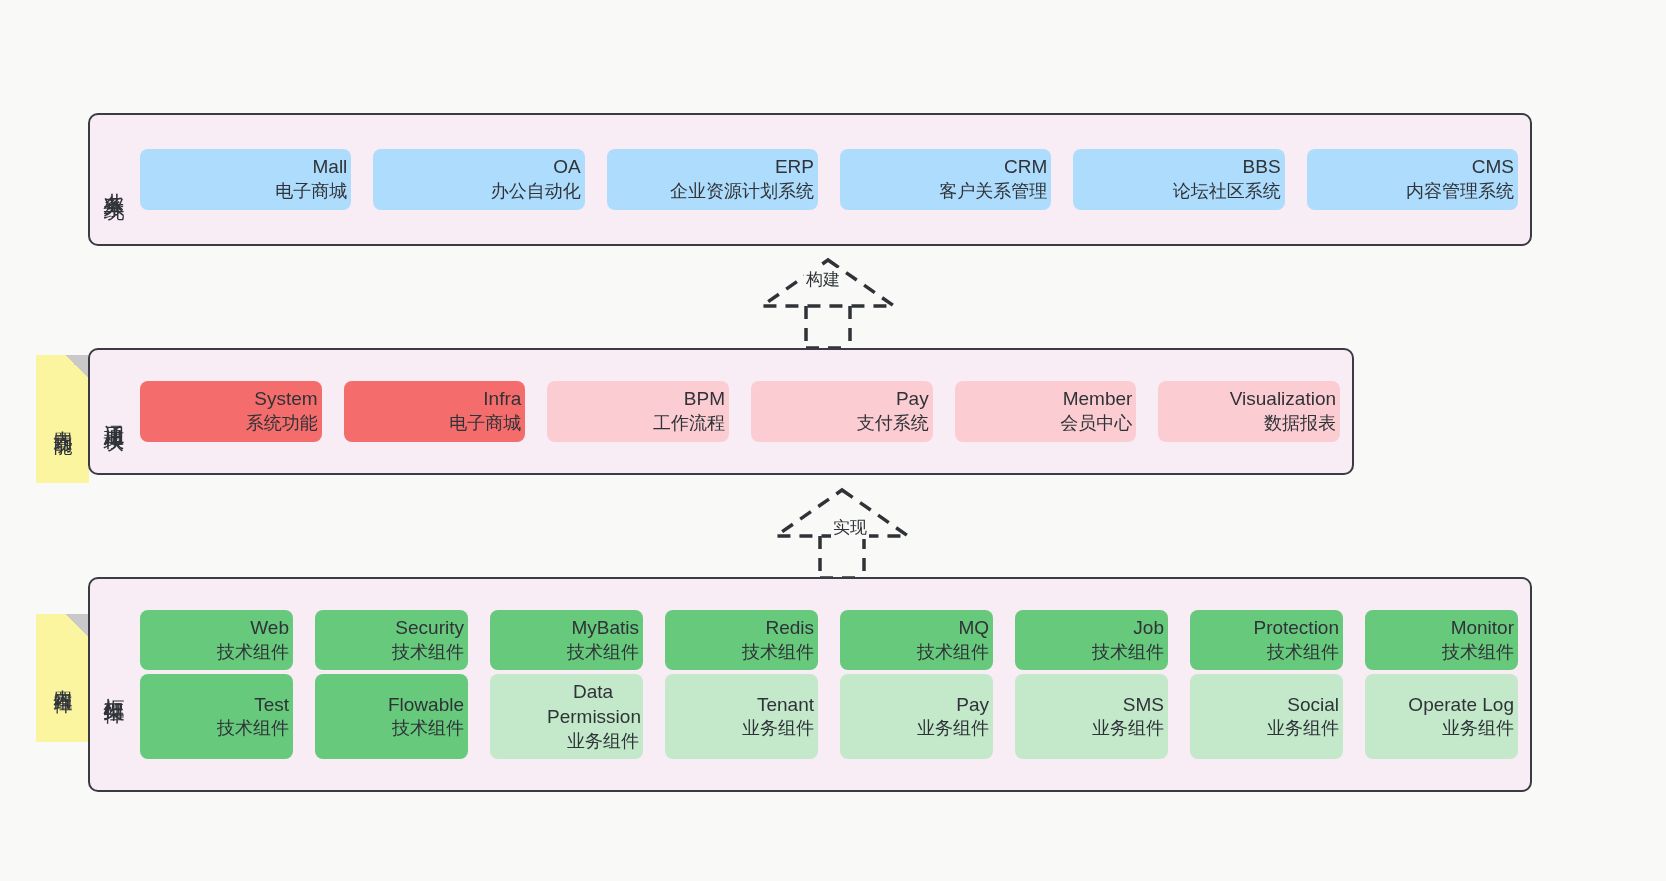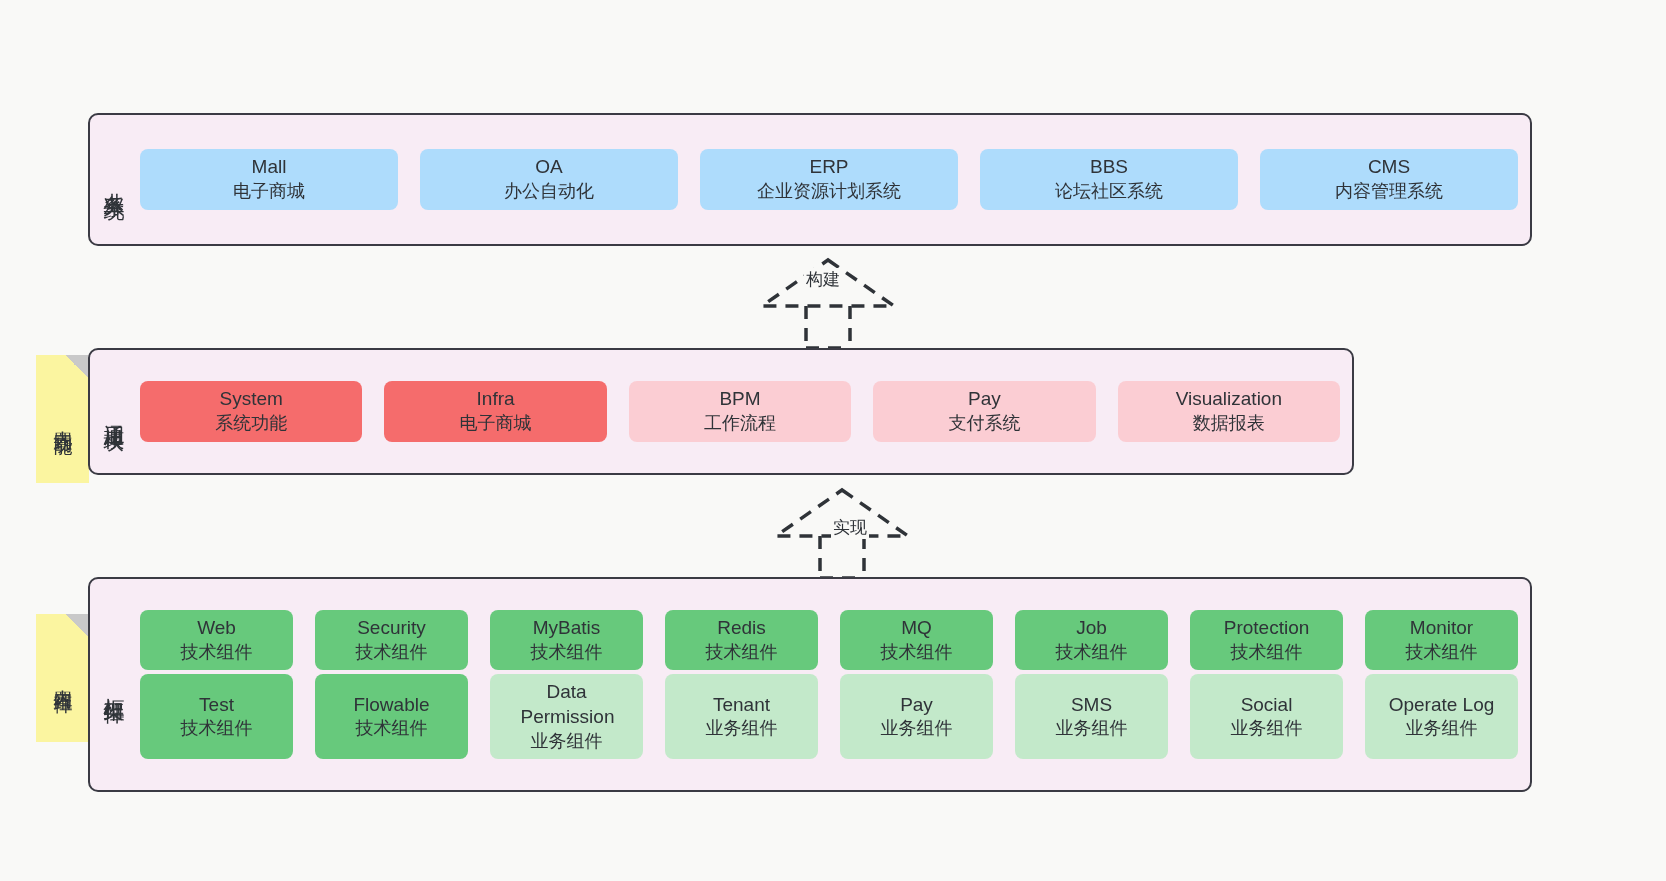--- a/index.html
+++ b/index.html
@@ -48,21 +48,21 @@
   .row{
     display:flex;
     gap:22px;
     align-items:stretch;
   }
   .cell{
     flex:1 1 0;
     border-radius:8px;
     display:flex;
     flex-direction:column;
-    align-items:center;
+    align-items:flex-end;
     justify-content:center;
     text-align:center;
     line-height:1.3;
     box-sizing:border-box;
     padding:6px 4px;
   }
   .cell .c-en{font-size:19px;}
   .cell .c-cn{font-size:18px;}
 
   .blue{background:#aedcfc;}
@@ -122,20 +122,24 @@
         </div>
         <div class="cell blue">
           <span class="c-en">OA</span>
           <span class="c-cn">办公自动化</span>
         </div>
         <div class="cell blue">
           <span class="c-en">ERP</span>
           <span class="c-cn">企业资源计划系统</span>
         </div>
         <div class="cell blue">
+          <span class="c-en">CRM</span>
+          <span class="c-cn">客户关系管理</span>
+        </div>
+        <div class="cell blue">
           <span class="c-en">BBS</span>
           <span class="c-cn">论坛社区系统</span>
         </div>
         <div class="cell blue">
           <span class="c-en">CMS</span>
           <span class="c-cn">内容管理系统</span>
         </div>
       </div>
     </div>
   </div>
@@ -167,20 +171,24 @@
           <span class="c-en">Infra</span>
           <span class="c-cn">电子商城</span>
         </div>
         <div class="cell pink">
           <span class="c-en">BPM</span>
           <span class="c-cn">工作流程</span>
         </div>
         <div class="cell pink">
           <span class="c-en">Pay</span>
           <span class="c-cn">支付系统</span>
+        </div>
+        <div class="cell pink">
+          <span class="c-en">Member</span>
+          <span class="c-cn">会员中心</span>
         </div>
         <div class="cell pink">
           <span class="c-en">Visualization</span>
           <span class="c-cn">数据报表</span>
         </div>
       </div>
     </div>
   </div>
 
   <div class="uml" style="left:772px;top:486px;width:140px;height:92px;">

